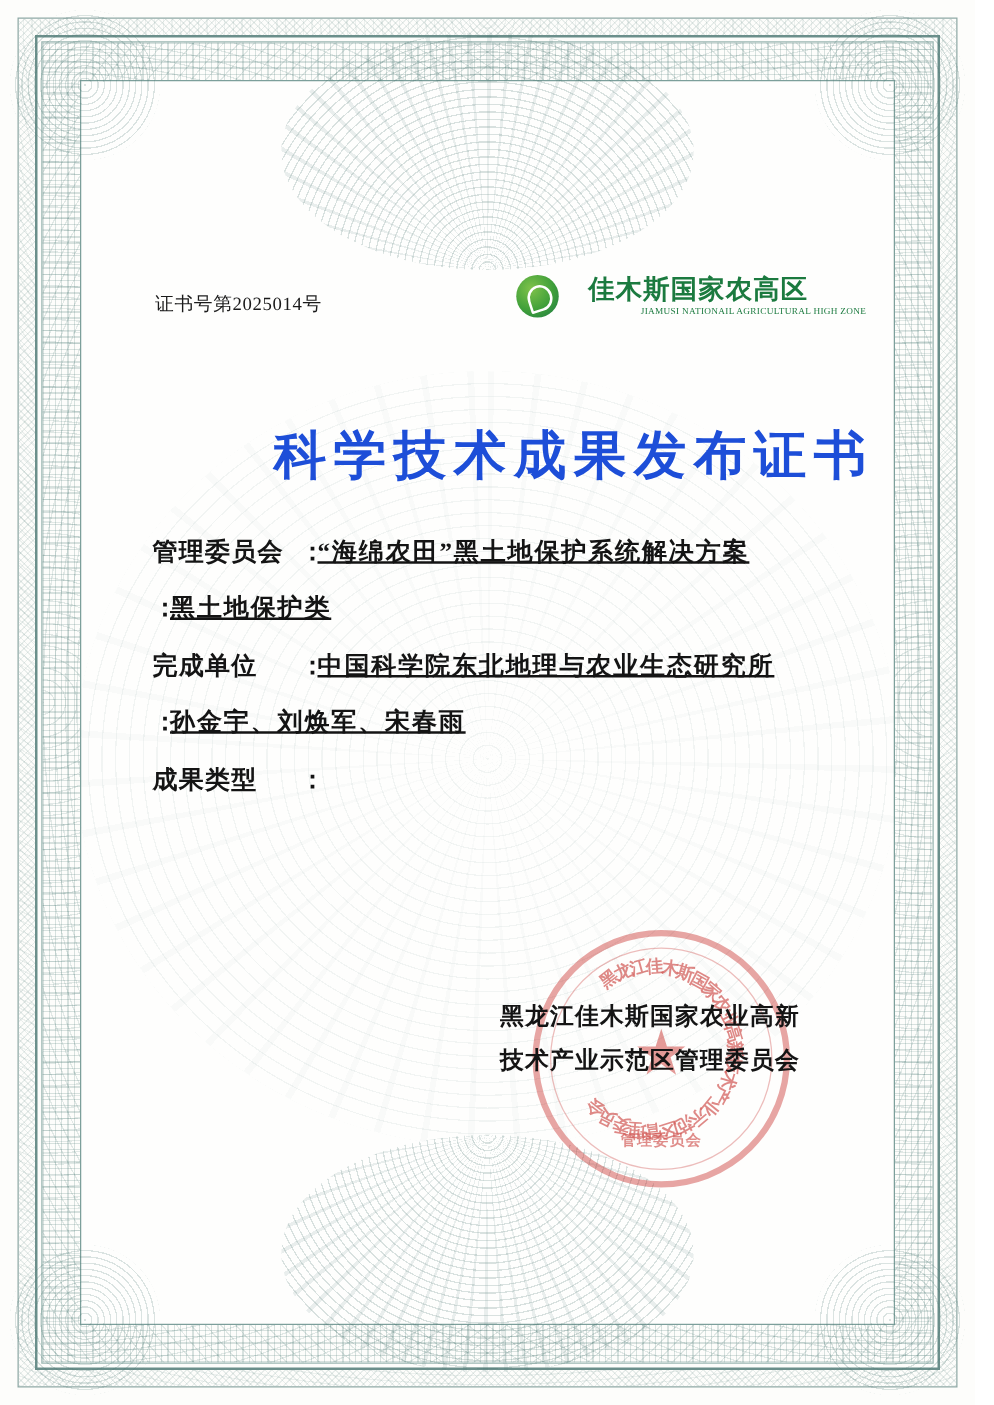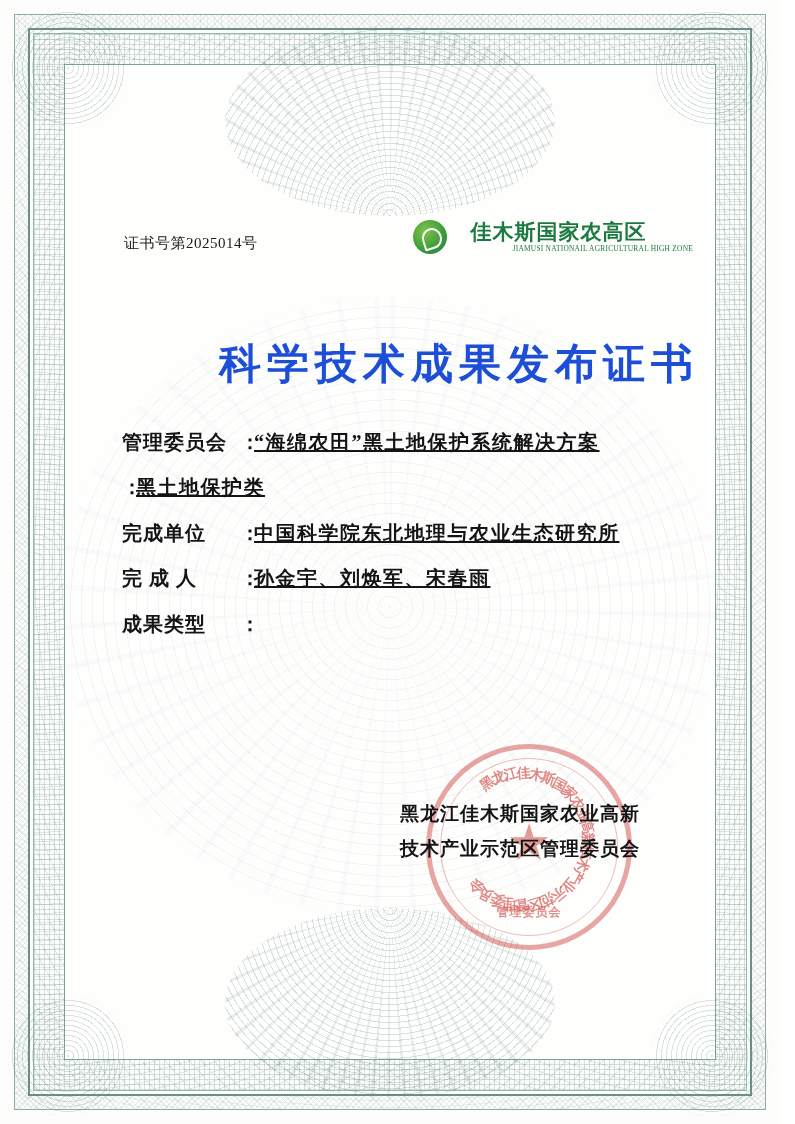--- a/index.html
+++ b/index.html
@@ -323,21 +323,20 @@
         <span class="field-value">黑土地保护类</span>
       </div>
 
       <div class="field">
         <span class="field-label">完成单位</span>
         <span class="field-colon">：</span>
         <span class="field-value">中国科学院东北地理与农业生态研究所</span>
       </div>
 
       <div class="field">
-        <span class="field-label">完 成 人</span>
         <span class="field-colon">：</span>
         <span class="field-value">孙金宇、刘焕军、宋春雨</span>
       </div>
 
       <div class="field">
         <span class="field-label">成果类型</span>
         <span class="field-colon">：</span>
       </div>
 
     </div>

